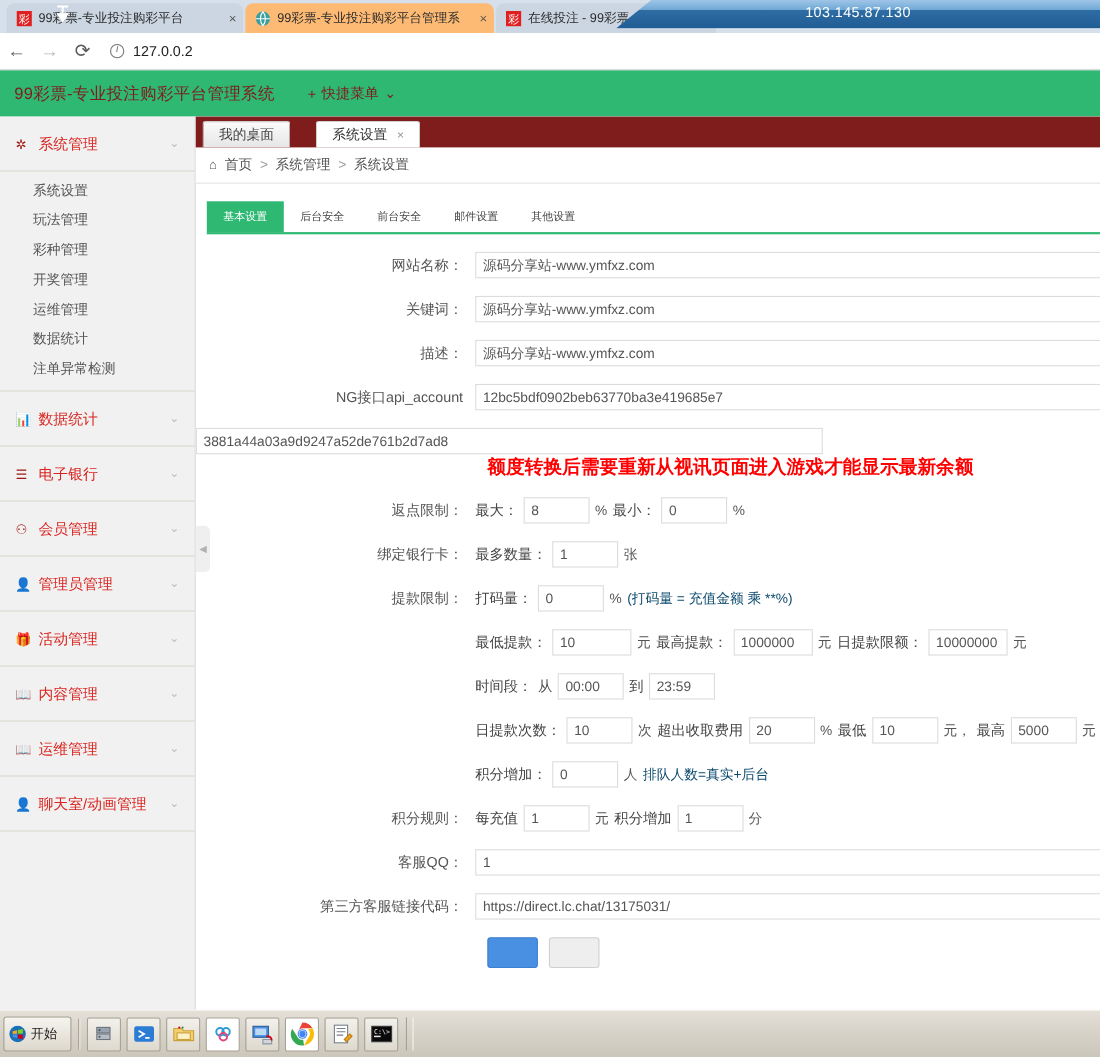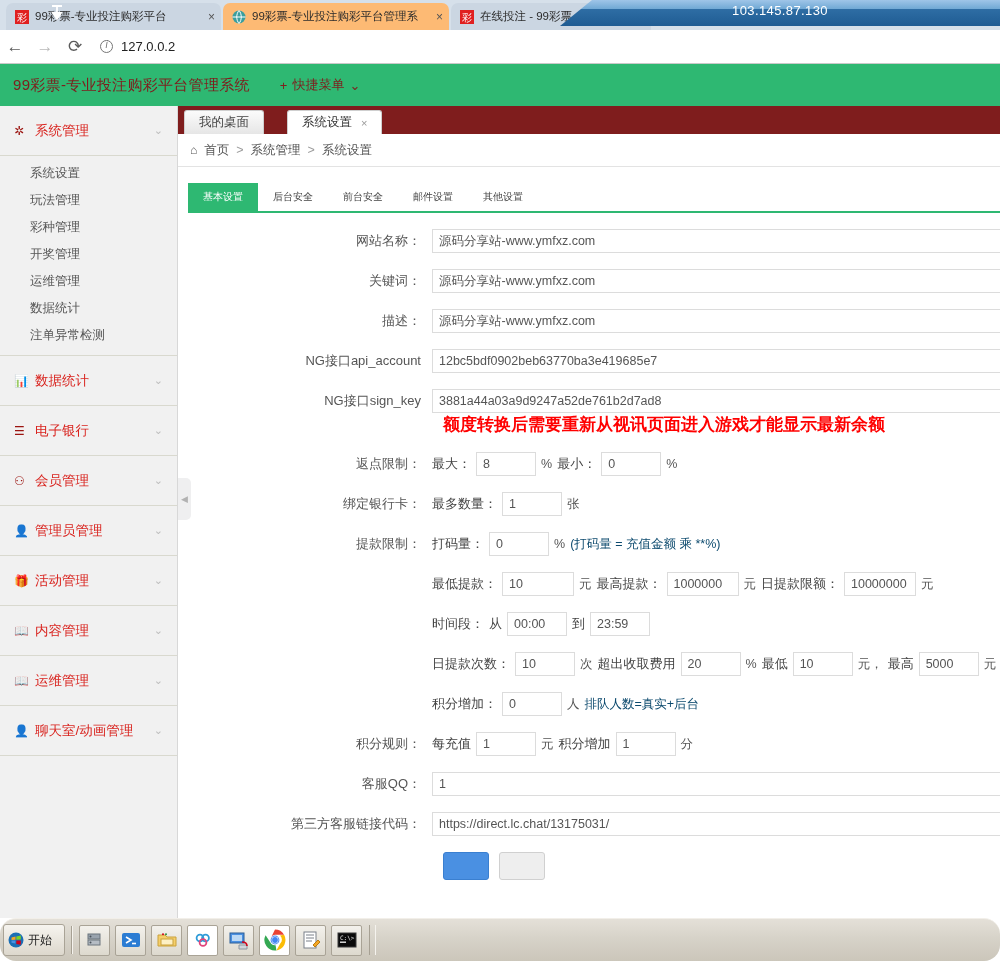--- a/index.html
+++ b/index.html
@@ -159,21 +159,21 @@
     height:28px; padding:0 22px; border-radius:3px; font-size:13px;
     display:flex; align-items:center; justify-content:center;
   }
   .btn-primary { background:#4a90e2; color:#fff; border:1px solid #3a7fd0; }
   .btn-default { background:#eeeeee; color:#444; border:1px solid #d0d0d0; }
 
   
   .taskbar {
     position:absolute; left:0; top:918px; width:1000px; height:43px;
     background:linear-gradient(to bottom,#e4e0d8 0%,#d6d2c8 48%,#cbc6ba 100%);
-    border-top:1px solid #f2efe9; display:flex; align-items:center; padding-left:3px;border-radius:16px;
+    border-top:1px solid #f2efe9; display:flex; align-items:center; padding-left:3px;
   }
   .start-btn {
     width:62px; height:32px; display:flex; align-items:center; gap:4px;
     background:linear-gradient(to bottom,#f6f4ef,#ddd8cd);
     border:1px solid #a9a396; border-radius:3px; padding-left:4px;
     font-size:12px; color:#1c1c1c;
   }
   .tb-divider { width:2px; height:28px; margin:0 6px;
     border-left:1px solid #a6a093; border-right:1px solid #f5f3ee; }
   .tb-icon {
@@ -372,21 +372,20 @@
         </div>
 
         <div class="frow">
           <div class="flabel">NG接口api_account</div>
           <div class="fctrl">
             <input type="text" class="w-wide" value="12bc5bdf0902beb63770ba3e419685e7" style="">
           </div>
         </div>
 
         <div class="frow">
-          <div class="flabel">NG接口sign_key</div>
           <div class="fctrl">
             <input type="text" class="w-wide" value="3881a44a03a9d9247a52de761b2d7ad8" style="">
           </div>
         </div>
 
         <div class="warn-red">额度转换后需要重新从视讯页面进入游戏才能显示最新余额</div>
 
         <div class="frow">
           <div class="flabel">返点限制：</div>
           <div class="fctrl">

